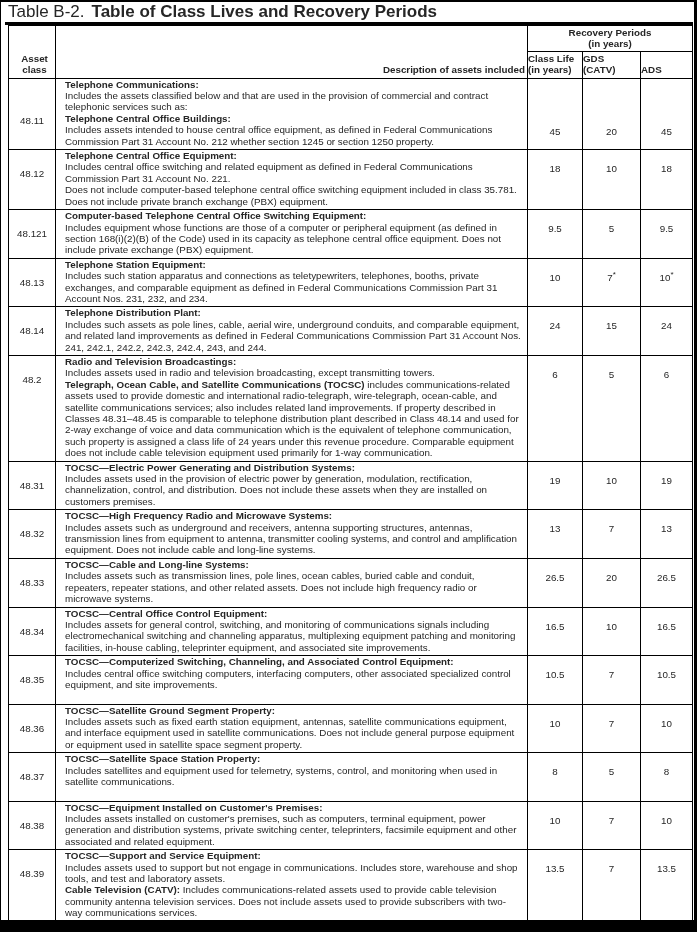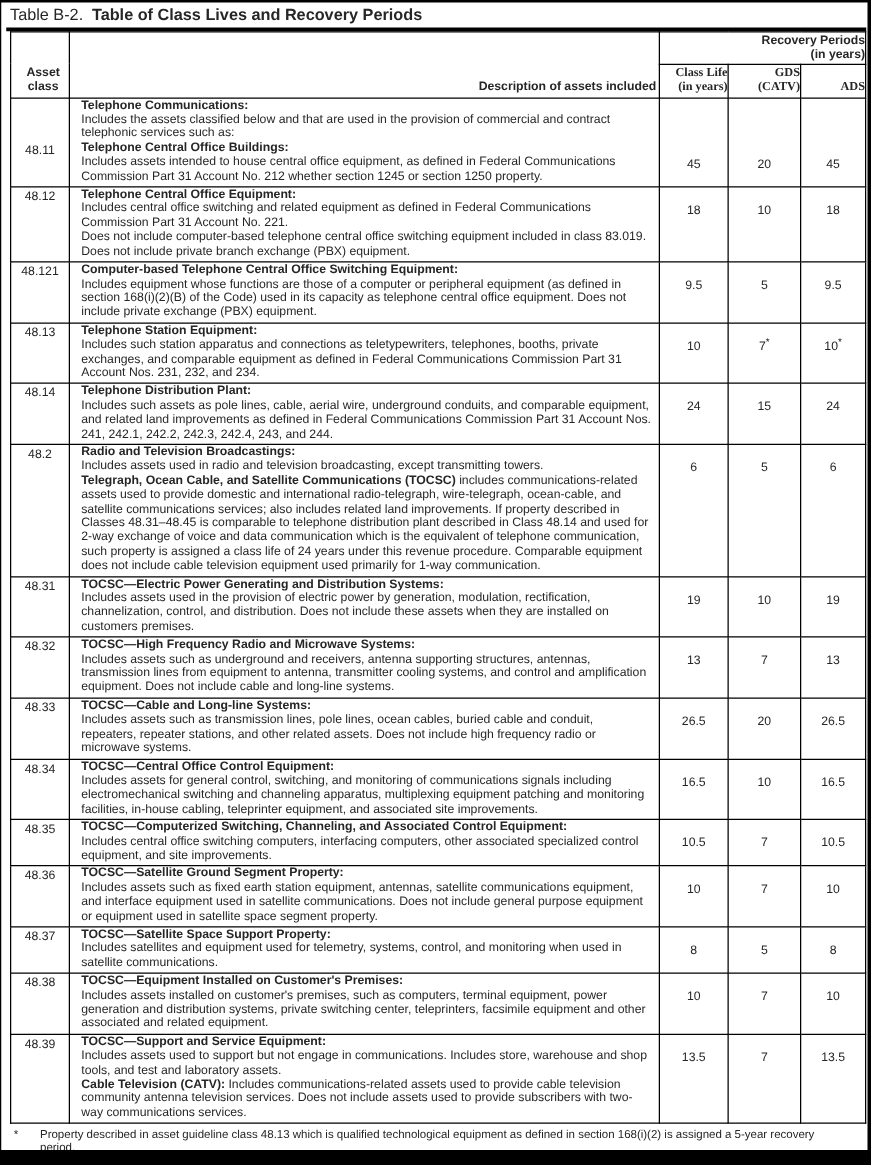--- a/index.html
+++ b/index.html
@@ -17,21 +17,21 @@
   .edge-right  { position: absolute; top: 0;    right: 0; width: 3px;  height: 932px; background: #000; }
   .edge-bottom { position: absolute; bottom: 0; left: 0; width: 697px; height: 12px; background: #000; }
 
   .page { position: absolute; top: 2px; left: 0; width: 697px; }
 
   .title-bar {
     margin-left: 5px;
     width: 688px;
     padding: 3px 0 3px 3px;
     border-bottom: 3px solid #000;
-    font-size: 13px;
+    font-size: 17px;
     line-height: 14px;
     white-space: nowrap;
   }
   .title-prefix { font-weight: normal; margin-right: 7px; }
   .title-main   { font-weight: bold; }
 
   table.class-table {
     margin-left: 8px;
     width: 684px;
     border-collapse: collapse;
@@ -39,24 +39,24 @@
   }
   .class-table th, .class-table td {
     border: 1px solid #000;
     font-size: 9.8px;
     line-height: 11.4px;
   }
   .class-table thead th { font-weight: bold; }
 
   .th-class   { width: 47px;  vertical-align: bottom; text-align: center; padding: 2px 2px 2px 7px; }
   .th-desc    { width: 472px; vertical-align: bottom; text-align: right; padding: 2px 2px 2px 9px; }
-  .th-recovery{ text-align: right; vertical-align: middle; height: 23px; padding: 1px 0; }
-  .th-sub     { text-align: right; vertical-align: bottom; height: 24px; padding: 1px 0 2px 0; font-family: Liberation Serif, serif; }
-
-  .cell-class { vertical-align: top; text-align: center; padding: 2px 1px; }
+  .th-recovery{ text-align: center; vertical-align: middle; height: 23px; padding: 1px 0; }
+  .th-sub     { text-align: left; vertical-align: bottom; height: 24px; padding: 1px 0 2px 0; }
+
+  .cell-class { vertical-align: top; text-align: center; padding: 18px 1px; }
   .cell-desc  { vertical-align: top; padding: 0 6px 2px 9px; }
   .cell-desc p { margin: 0; }
   .cell-desc b { font-weight: bold; }
   .cell-val   { vertical-align: top; text-align: center; padding: 13px 1px 2px 1px; }
   .cell-val sup { font-size: 8px; line-height: 0; }
 
   
   tbody tr:first-child .cell-class { padding-top: 36px; }
   tbody tr:first-child .cell-val   { padding-top: 47px; }
 
@@ -119,21 +119,21 @@
           </td>
           <td class="cell-val">45</td>
           <td class="cell-val">20</td>
           <td class="cell-val">45</td>
         </tr>
         <tr>
           <td class="cell-class">48.12</td>
           <td class="cell-desc">
             <p><b>Telephone Central Office Equipment:</b></p>
             <p><span>Includes central office switching and related equipment as defined in Federal Communications Commission Part 31 Account No. 221.</span></p>
-            <p><span>Does not include computer-based telephone central office switching equipment included in class 83.019. Does not include private branch exchange (PBX) equipment.</span></p>
+            <p><span>Does not include computer-based telephone central office switching equipment included in class 35.781. Does not include private branch exchange (PBX) equipment.</span></p>
           </td>
           <td class="cell-val">18</td>
           <td class="cell-val">10</td>
           <td class="cell-val">18</td>
         </tr>
         <tr>
           <td class="cell-class">48.121</td>
           <td class="cell-desc">
             <p><b>Computer-based Telephone Central Office Switching Equipment:</b></p>
             <p><span>Includes equipment whose functions are those of a computer or peripheral equipment (as defined in section 168(i)(2)(B) of the Code) used in its capacity as telephone central office equipment. Does not include private exchange (PBX) equipment.</span></p>
@@ -229,21 +229,21 @@
             <p><b>TOCSC—Satellite Ground Segment Property:</b></p>
             <p><span>Includes assets such as fixed earth station equipment, antennas, satellite communications equipment, and interface equipment used in satellite communications. Does not include general purpose equipment or equipment used in satellite space segment property.</span></p>
           </td>
           <td class="cell-val">10</td>
           <td class="cell-val">7</td>
           <td class="cell-val">10</td>
         </tr>
         <tr>
           <td class="cell-class">48.37</td>
           <td class="cell-desc">
-            <p><b>TOCSC—Satellite Space Support Property:</b></p>
+            <p><b>TOCSC—Satellite Space Station Property:</b></p>
             <p><span>Includes satellites and equipment used for telemetry, systems, control, and monitoring when used in satellite communications.</span></p>
           </td>
           <td class="cell-val">8</td>
           <td class="cell-val">5</td>
           <td class="cell-val">8</td>
         </tr>
         <tr>
           <td class="cell-class">48.38</td>
           <td class="cell-desc">
             <p><b>TOCSC—Equipment Installed on Customer's Premises:</b></p>

